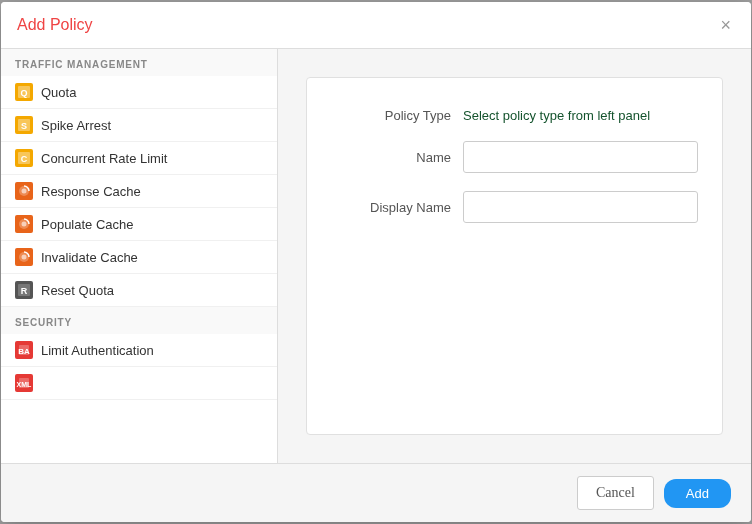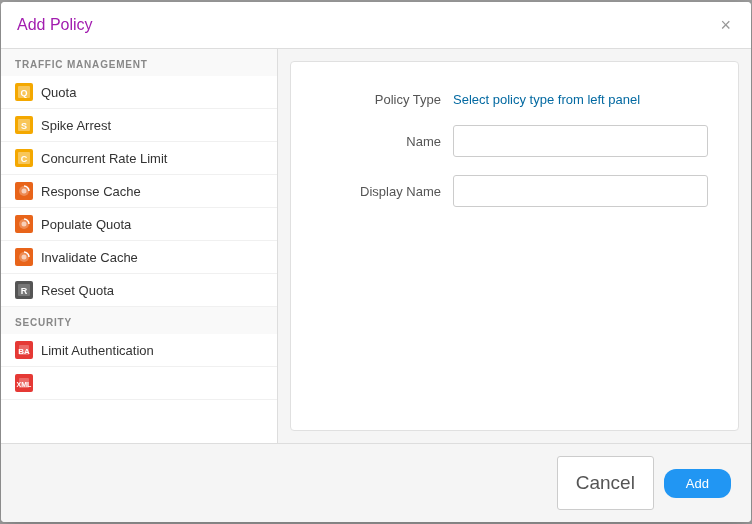--- a/index.html
+++ b/index.html
@@ -36,21 +36,21 @@
       background: #fff;
       padding: 14px 16px;
       border-bottom: 1px solid #ddd;
       display: flex;
       align-items: center;
       justify-content: space-between;
     }
     .modal-title {
       font-size: 16px;
       font-weight: 500;
-      color: #a21caf;
+      color: #ef4444;
     }
     .close-btn {
       background: none;
       border: none;
       cursor: pointer;
       font-size: 18px;
       color: #999;
       line-height: 1;
       padding: 0 4px;
     }
@@ -98,42 +98,42 @@
       align-items: center;
       padding: 7px 14px;
       cursor: pointer;
       font-size: 13px;
       color: #333;
       border-bottom: 1px solid #f0f0f0;
       gap: 8px;
     }
     .right-panel {
       flex: 1;
-      padding: 30px 30px;
-      background: #fff;
-      margin: 12px;
+      padding: 30px 24px;
+      background: #fff;
+      margin: 28px;
       border-radius: 4px;
       border: 1px solid #e0e0e0;
     }
     .form-row {
       display: flex;
       align-items: center;
       margin-bottom: 18px;
       gap: 12px;
     }
     .form-label {
       font-size: 13px;
       color: #555;
       text-align: right;
       width: 120px;
       flex-shrink: 0;
     }
     .policy-type-text {
       font-size: 13px;
-      color: #0369a1;
+      color: #14532d;
       font-style: normal;
     }
     .form-input {
       flex: 1;
       height: 32px;
       border: 1px solid #ccc;
       border-radius: 3px;
       padding: 0 8px;
       font-size: 13px;
       color: #333;
@@ -146,24 +146,25 @@
       padding: 12px 20px;
       display: flex;
       justify-content: flex-end;
       gap: 10px;
       align-items: center;
     }
     .btn-cancel {
       background: #fff;
       border: 1px solid #ccc;
       border-radius: 3px;
-      padding: 15px 18px;
-      font-size: 19px;
+      padding: 8px 18px;
+      font-size: 14px;
       color: #555;
       cursor: pointer;
+      font-family: Liberation Serif, serif;
     }
     .btn-add {
       background: #2196f3;
       border: none;
       border-radius: 12px;
       padding: 7px 22px;
       font-size: 13px;
       color: #fff;
       cursor: pointer;
       font-weight: 500;
@@ -232,21 +233,21 @@
           </div>
 
 
           <div class="policy-item">
             <svg class="icon-svg" viewBox="0 0 18 18">
               <rect width="18" height="18" rx="2" fill="#e8641a"></rect>
               <circle cx="9" cy="9" r="5" fill="rgba(255,255,255,0.25)"></circle>
               <circle cx="9" cy="9" r="2.5" fill="rgba(255,255,255,0.6)"></circle>
               <path d="M9 4 A5 5 0 0 1 14 9" stroke="#fff" stroke-width="1.5" fill="none"></path>
             </svg>
-            <span>Populate Quota</span>
+            <span>Populate Cache</span>
           </div>
 
           <div class="policy-item">
             <svg class="icon-svg" viewBox="0 0 18 18">
               <rect width="18" height="18" rx="2" fill="#e8641a"></rect>
               <circle cx="9" cy="9" r="5" fill="rgba(255,255,255,0.25)"></circle>
               <circle cx="9" cy="9" r="2.5" fill="rgba(255,255,255,0.6)"></circle>
               <path d="M9 4 A5 5 0 0 1 14 9" stroke="#fff" stroke-width="1.5" fill="none"></path>
             </svg>
             <span>Invalidate Cache</span>

